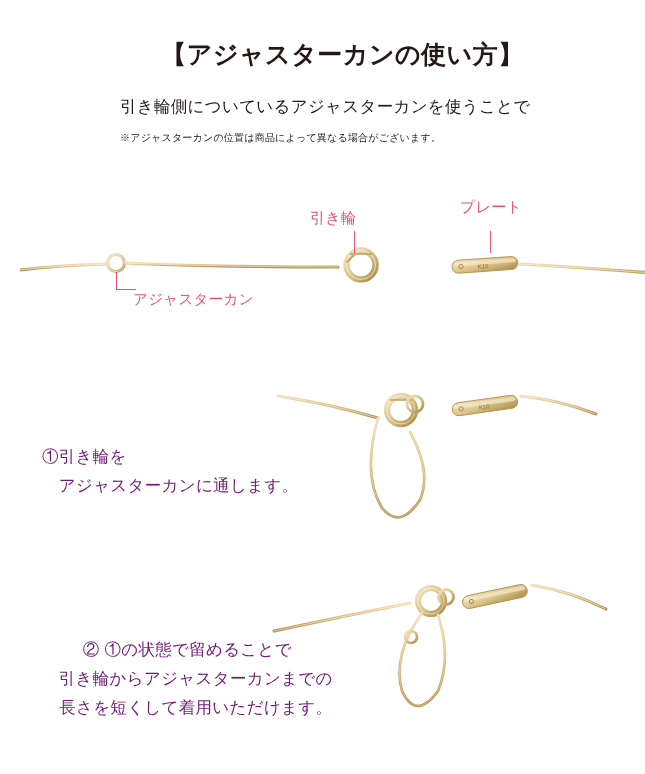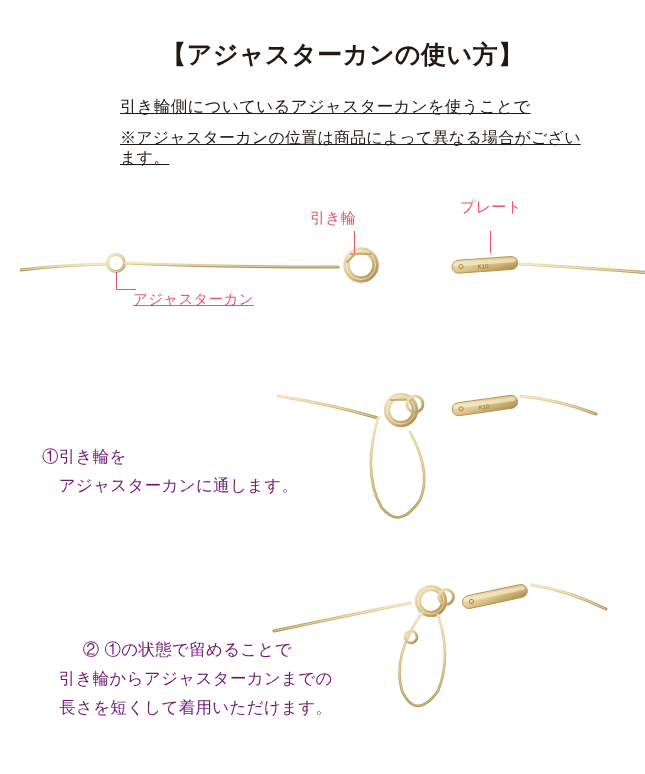--- a/index.html
+++ b/index.html
@@ -37,39 +37,38 @@
   
   .intro {
     position: absolute;
     left: 100px;
     top: 92px;
     width: 470px;
     font-size: 16.5px;
     line-height: 28px;
     color: #231815;
     letter-spacing: 0.3px;
-    text-decoration: underline;
   }
   .intro .small {
     display: block;
     margin-top: 8px;
-    font-size: 16px;
+    font-size: 10px;
     line-height: 20px;
     letter-spacing: 0.2px;
   }
 
   
   .label-pink {
     position: absolute;
     color: #e8546e;
     font-size: 15px;
     letter-spacing: 0.3px;
     white-space: nowrap;
   }
-  .label-pink.small-lbl { font-size: 14.5px; text-decoration: underline; }
+  .label-pink.small-lbl { font-size: 14.5px; }
 
   .lbl-hikiwa { left: 290px; top: 209px; font-family: Liberation Serif, serif; }
   .lbl-plate  { left: 440px; top: 198px; }
   .lbl-adjuster { left: 113px; top: 290px; }
 
   
   .pointer {
     position: absolute;
     background: #e8546e;
   }

